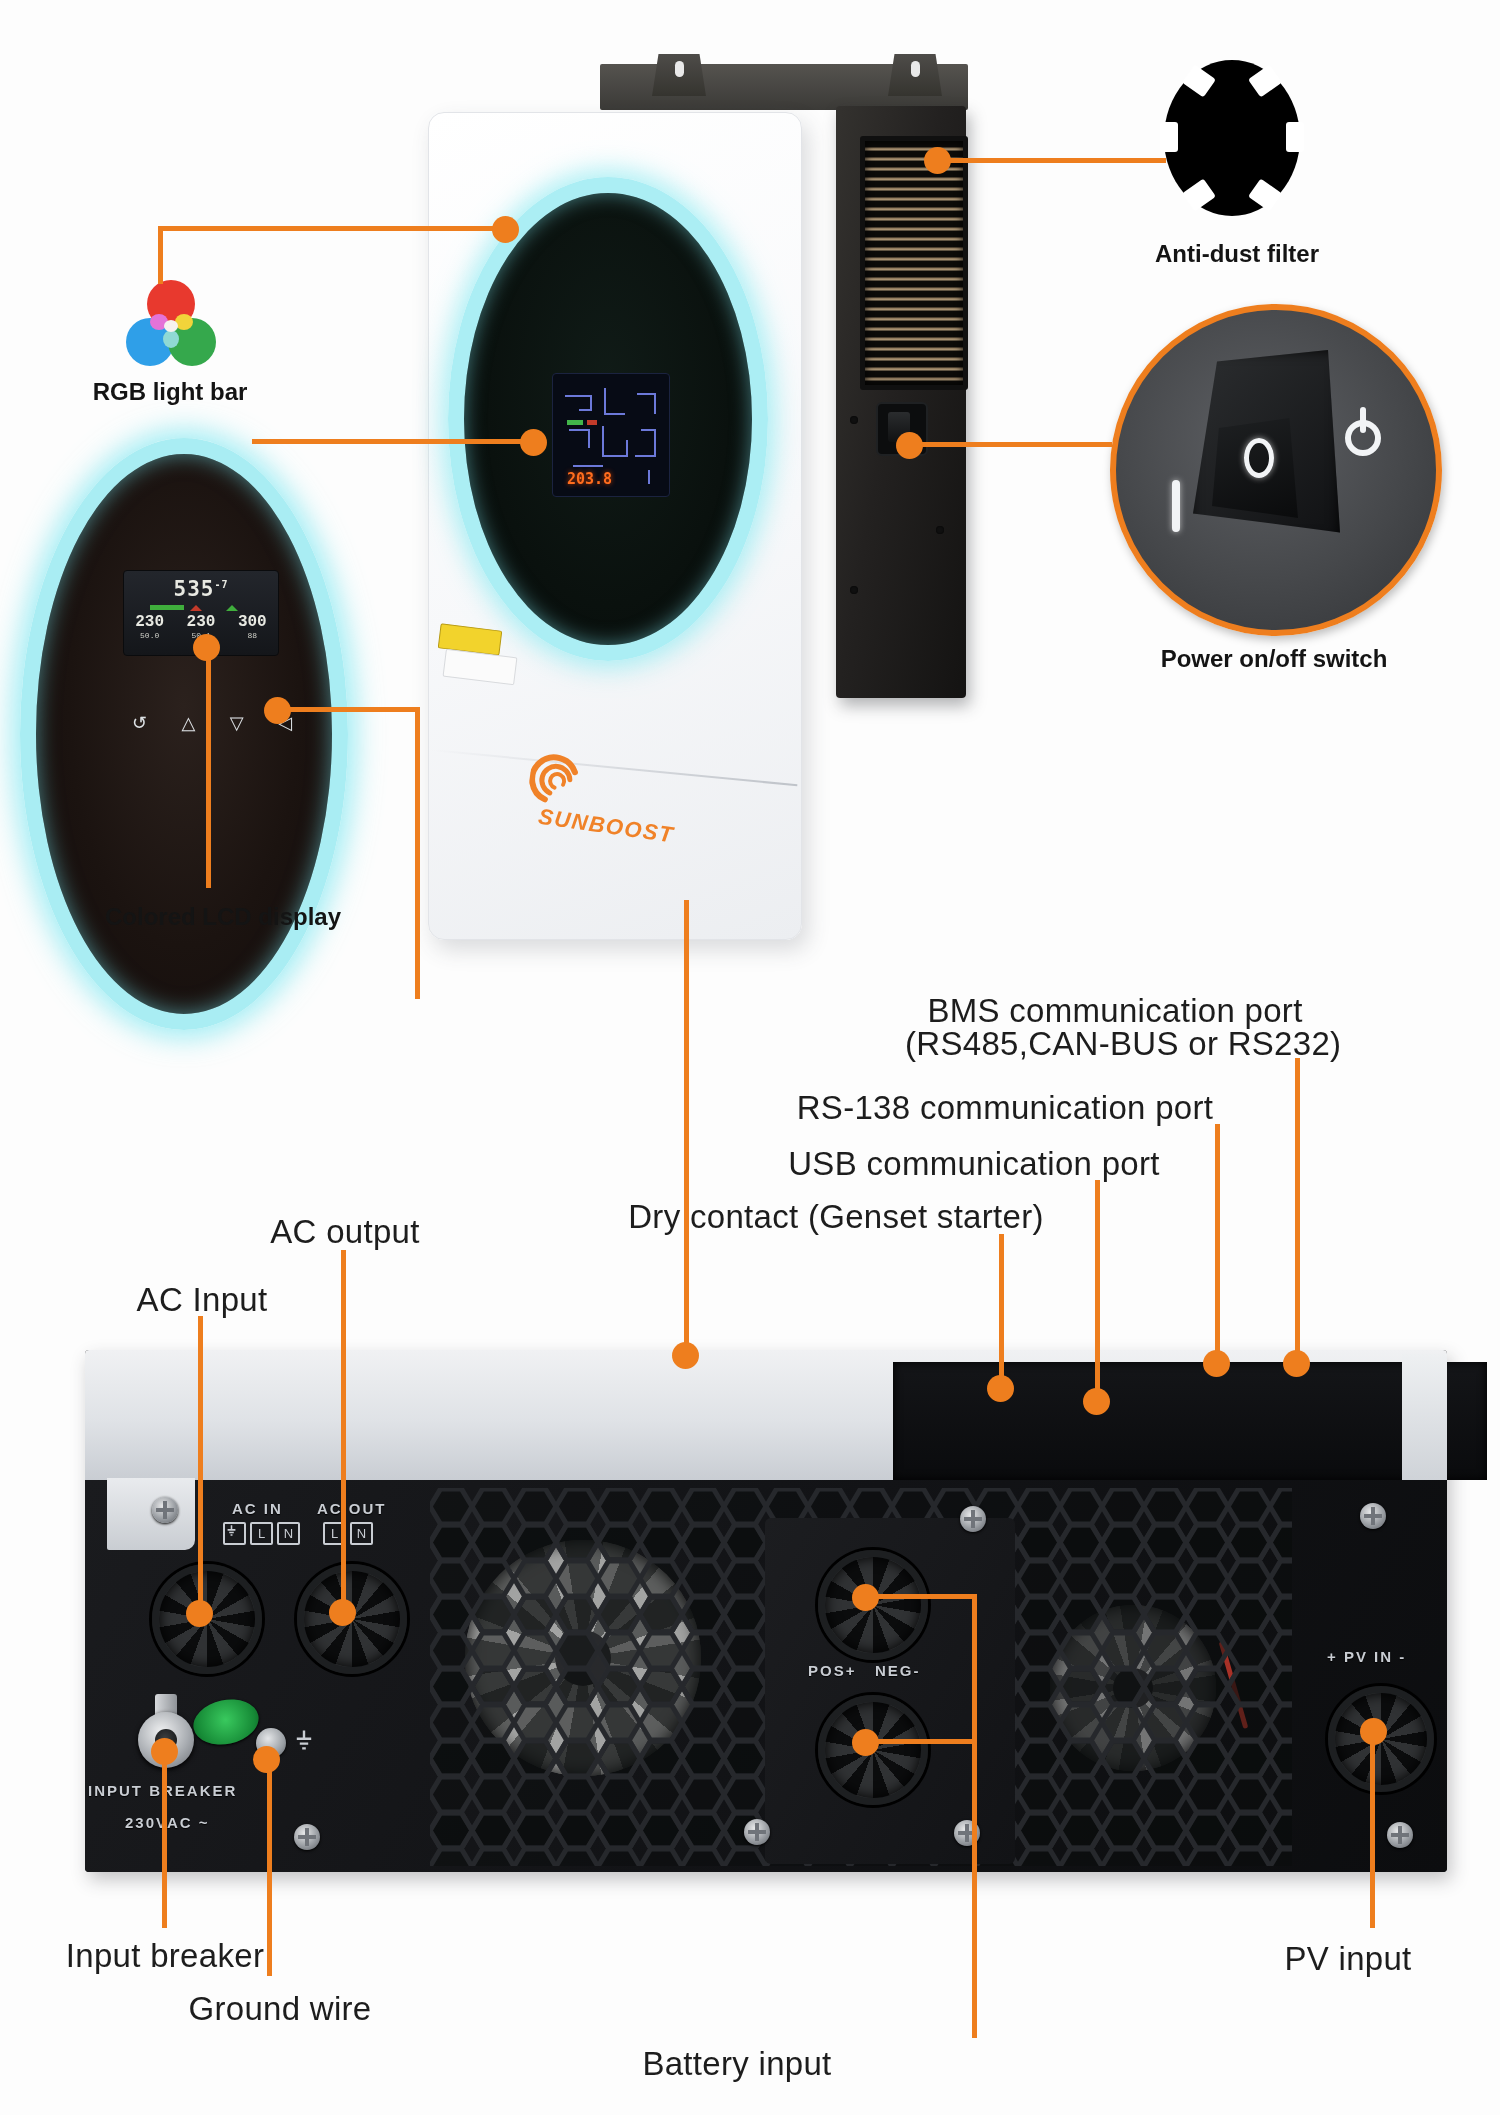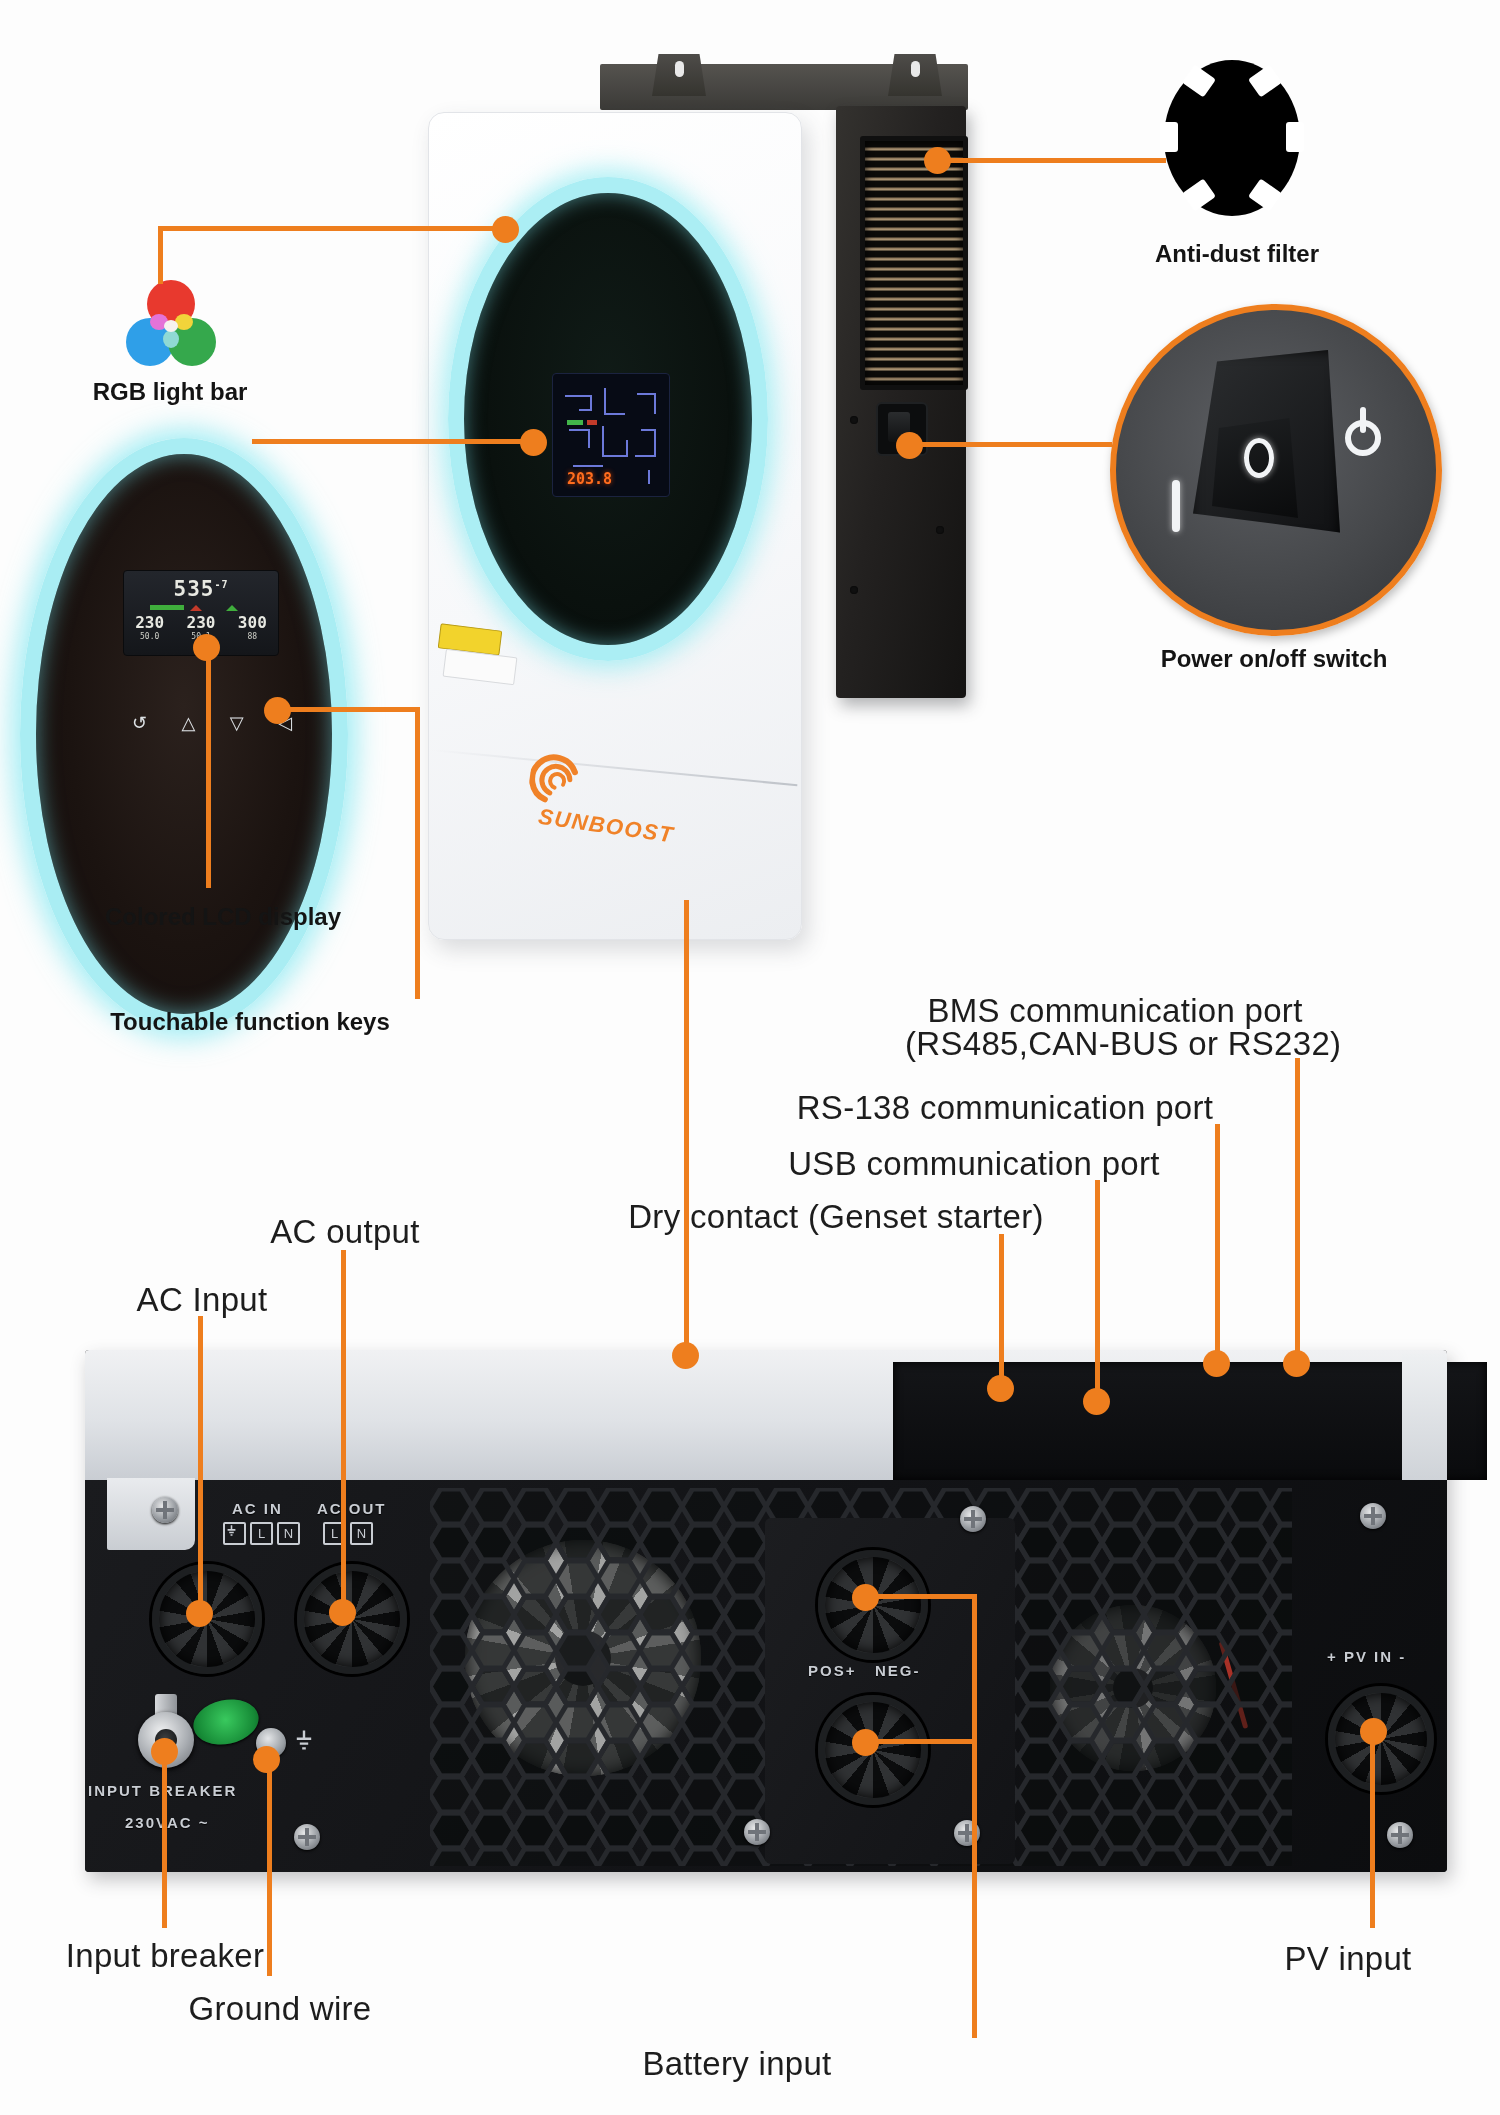--- a/index.html
+++ b/index.html
@@ -45,21 +45,21 @@
   .pw-I{position:absolute;left:56px;top:170px;width:8px;height:52px;background:#f2f4f6;border-radius:4px;box-shadow:0 0 6px rgba(255,255,255,.6);}
   
   .lcd-circle{position:absolute;left:20px;top:438px;width:296px;height:560px;border-radius:50%;border:16px solid #a9edf3;background:radial-gradient(ellipse at 50% 45%,#2b211d 0%,#1b1310 55%,#120c0a 100%);box-shadow:0 0 28px 8px rgba(120,230,240,.7), inset 0 0 22px rgba(120,230,240,.55);}
   .inset-lcd{position:absolute;left:87px;top:116px;width:154px;height:84px;background:linear-gradient(180deg,#23262c,#14161a);border-radius:4px;border:1px solid #0a0b0d;color:#e8e9e2;font-family:"DejaVu Sans Mono",monospace;}
   .inset-lcd .r1{position:absolute;left:0;top:6px;width:100%;text-align:center;font-size:21px;font-weight:700;letter-spacing:1px;}
   .inset-lcd .r1 sup{font-size:10px;}
   .inset-lcd .bars{position:absolute;left:26px;top:34px;width:100px;height:6px;}
   .inset-lcd .gbar{position:absolute;left:0;top:0;width:34px;height:5px;background:#3fae3c;}
   .inset-lcd .rtri{position:absolute;left:40px;top:0;width:0;height:0;border-left:6px solid transparent;border-right:6px solid transparent;border-bottom:6px solid #c33a2a;}
   .inset-lcd .gtri{position:absolute;left:76px;top:0;width:0;height:0;border-left:6px solid transparent;border-right:6px solid transparent;border-bottom:6px solid #3fae3c;}
-  .inset-lcd .r2{position:absolute;left:0;top:42px;width:100%;display:flex;justify-content:space-around;font-size:16px;font-weight:700;}
+  .inset-lcd .r2{position:absolute;left:0;top:42px;width:100%;display:flex;justify-content:space-around;font-size:16px;font-weight:700;font-family:Liberation Mono, monospace;}
   .inset-lcd .sub{display:block;font-size:8px;font-weight:400;color:#cfd0c8;text-align:center;}
   .keys{position:absolute;left:96px;top:258px;width:160px;display:flex;justify-content:space-between;color:#dde1e4;font-size:18px;}
   
   .rgb-icon{position:absolute;left:126px;top:280px;width:90px;height:92px;}
   .rgb-c{position:absolute;width:48px;height:48px;border-radius:50%;}
   
   .rear{position:absolute;left:85px;top:1350px;width:1362px;height:522px;background:#131417;border-radius:4px;box-shadow:4px 8px 18px rgba(50,52,58,.28);}
   .rear-top{position:absolute;left:0;top:0;width:1362px;height:130px;background:linear-gradient(180deg,#f0f1f3 0%,#dfe2e6 55%,#c9cdd3 100%);border-radius:4px 4px 0 0;}
   .comm-board{position:absolute;left:808px;top:12px;width:594px;height:118px;background:linear-gradient(180deg,#141518,#0a0b0d);box-shadow:inset 0 0 10px #000;}
   .corner-w{position:absolute;left:1317px;top:4px;width:45px;height:126px;background:linear-gradient(180deg,#eef0f2,#cfd3d8);border-radius:0 4px 0 0;}
@@ -303,21 +303,20 @@
   <div class="dot" style="left:852px;top:1584px;"></div>
   <div class="dot" style="left:852px;top:1729px;"></div>
   <div class="dot" style="left:1360px;top:1718px;"></div>
   <div class="dot" style="left:151px;top:1738px;"></div>
   <div class="dot" style="left:253px;top:1746px;"></div>
 
   <div class="lbl-bold" style="left:40px;top:378px;width:260px;">RGB light bar</div>
   <div class="lbl-bold" style="left:1087px;top:240px;width:300px;">Anti-dust filter</div>
   <div class="lbl-bold" style="left:48px;top:903px;width:350px;">Colored LCD display</div>
   <div class="lbl-bold" style="left:1104px;top:645px;width:340px;">Power on/off switch</div>
-  <div class="lbl-bold" style="left:40px;top:1008px;width:420px;">Touchable function keys</div>
   <div class="lbl-thin" style="left:915px;top:992px;width:400px;">BMS communication port</div>
   <div class="lbl-thin" style="left:905px;top:1025px;width:420px;">(RS485,CAN-BUS or RS232)</div>
   <div class="lbl-thin" style="left:795px;top:1089px;width:420px;">RS-138 communication port</div>
   <div class="lbl-thin" style="left:784px;top:1145px;width:380px;">USB communication port</div>
   <div class="lbl-thin" style="left:626px;top:1198px;width:420px;">Dry contact (Genset starter)</div>
   <div class="lbl-thin" style="left:255px;top:1213px;width:180px;">AC output</div>
   <div class="lbl-thin" style="left:112px;top:1281px;width:180px;">AC Input</div>
   <div class="lbl-thin" style="left:45px;top:1937px;width:240px;">Input breaker</div>
   <div class="lbl-thin" style="left:180px;top:1990px;width:200px;">Ground wire</div>
   <div class="lbl-thin" style="left:637px;top:2045px;width:200px;">Battery input</div>

